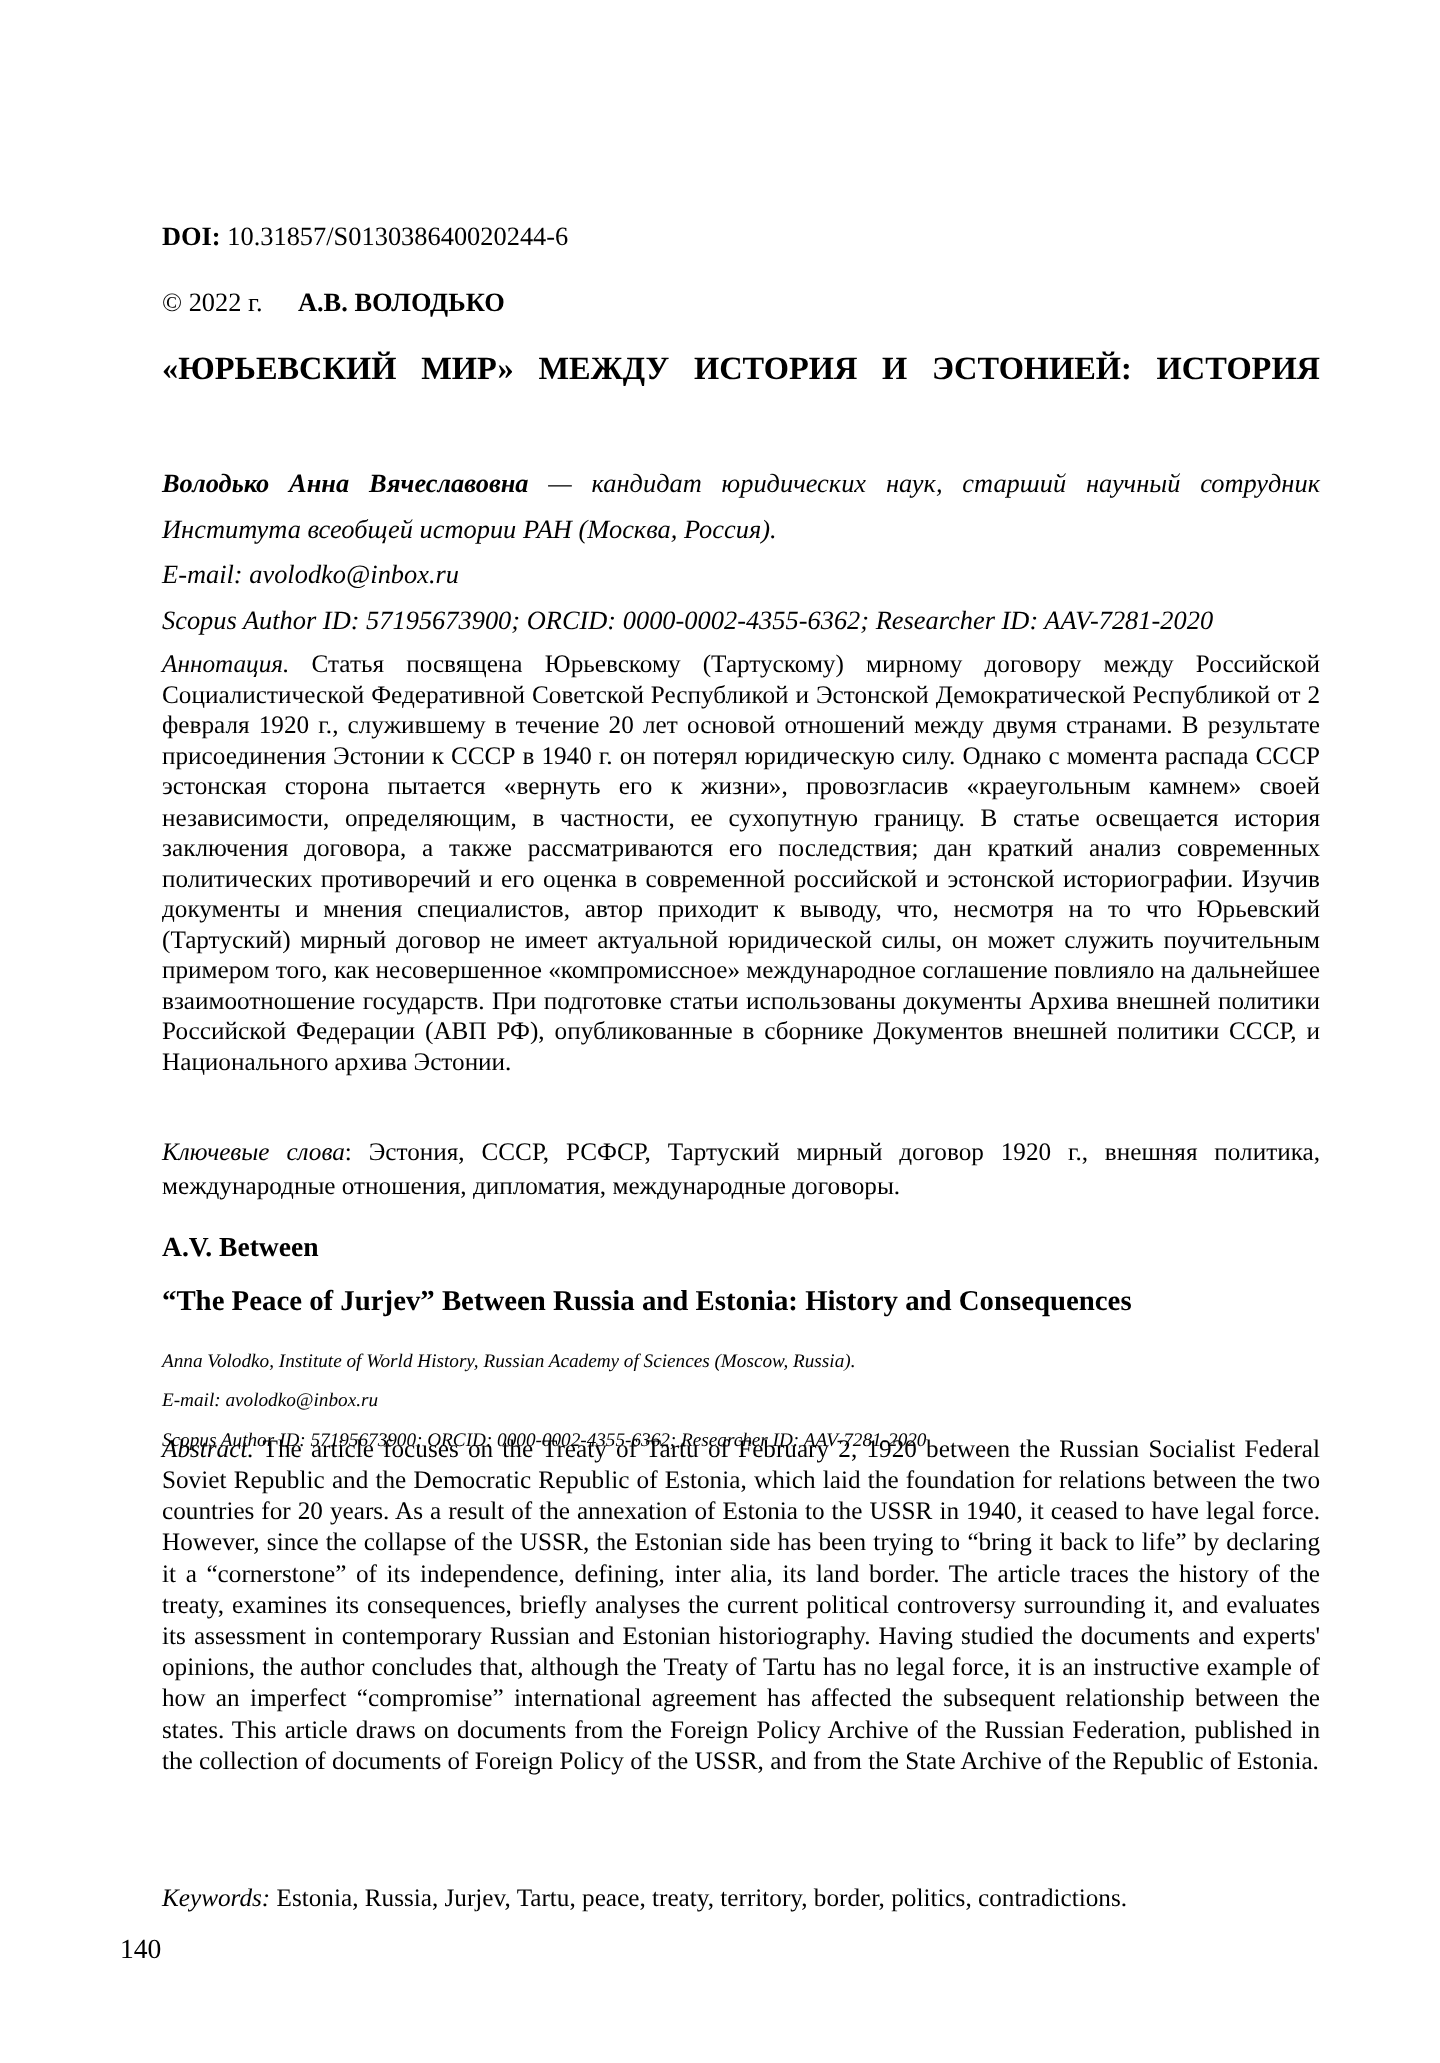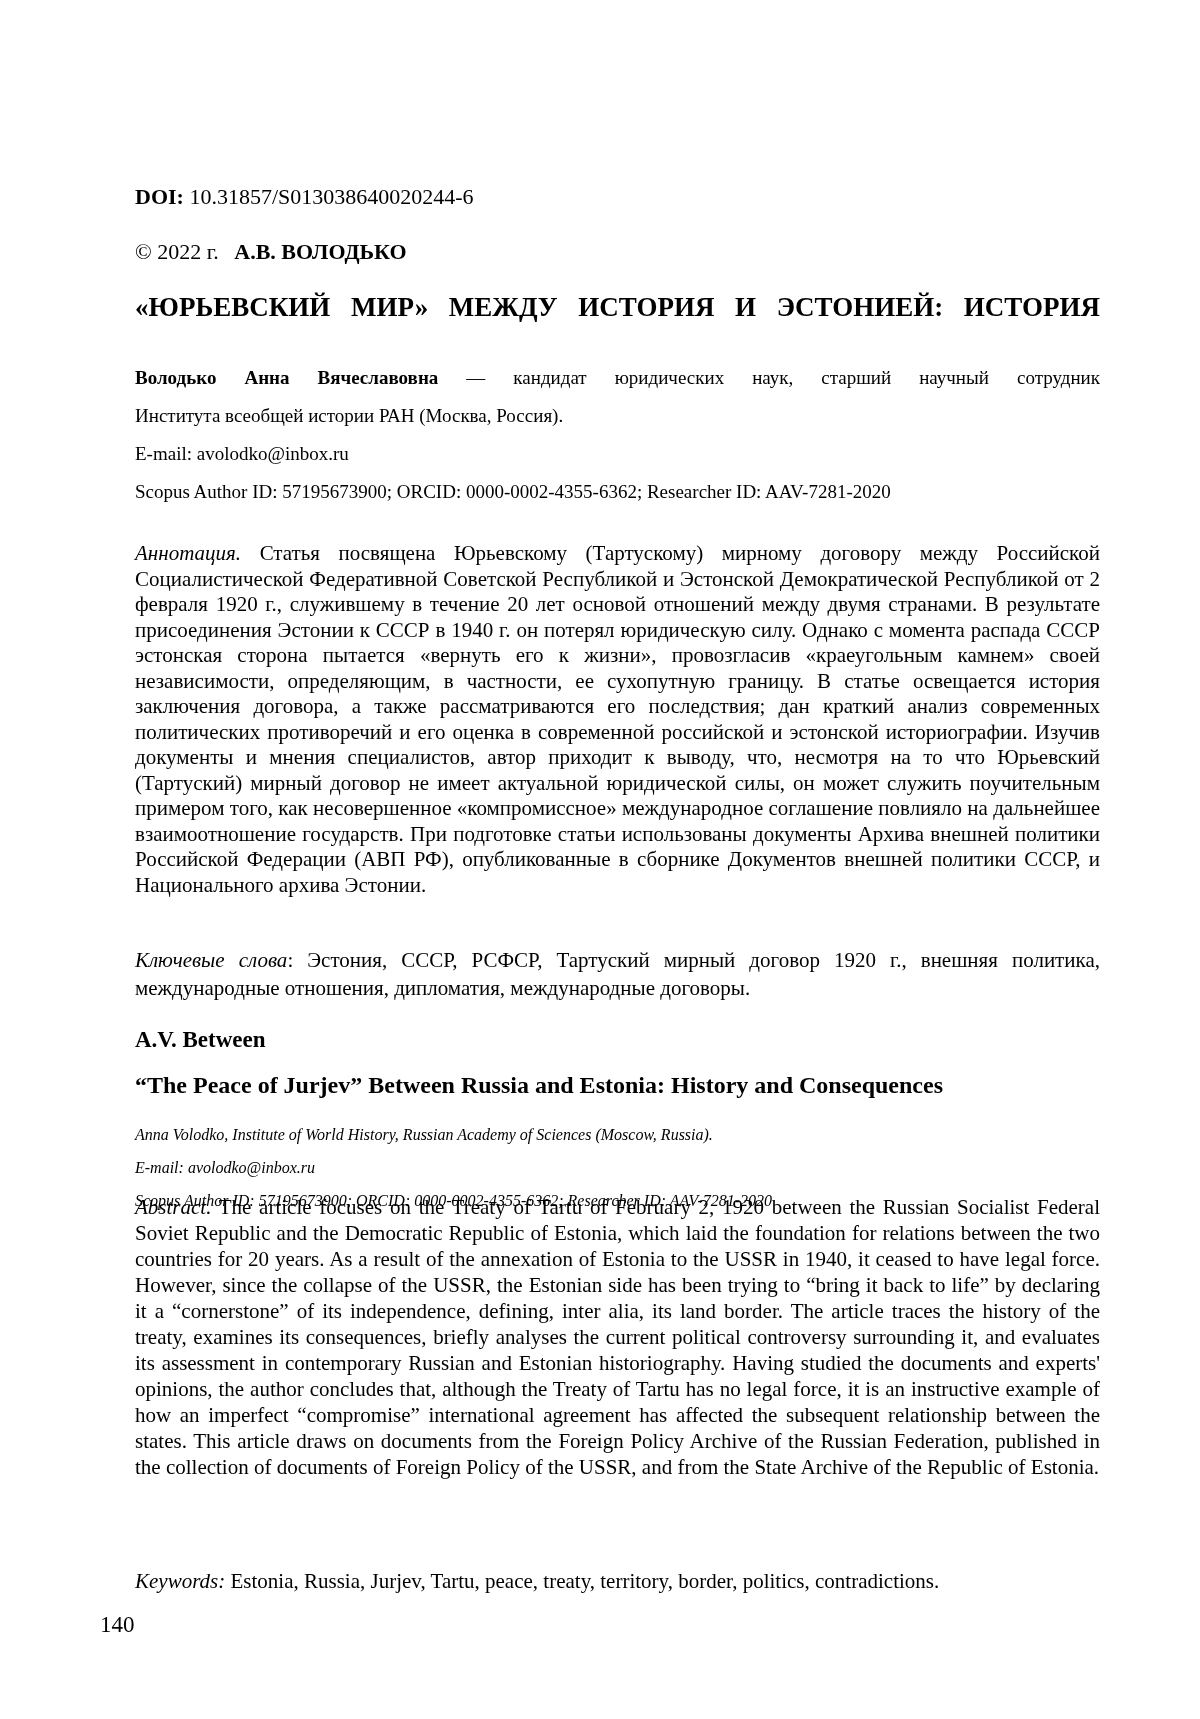--- a/index.html
+++ b/index.html
@@ -8,26 +8,26 @@
     background: #ffffff; color: #000000;
     font-family: "Liberation Serif", "DejaVu Serif", serif;
     position: relative; overflow: hidden;
   }
   .content { position: absolute; left: 135px; top: 0; width: 965px; }
   .block { position: absolute; left: 0; width: 965px; }
 
   .doi-line        { top: 185px; font-size: 22px; line-height: 24px; }
   .doi-label       { font-weight: bold; }
   .copyright-line  { top: 240px; font-size: 22px; line-height: 24px; }
-  .author-caps     { font-weight: bold; margin-left: 10px; }
+  .author-caps     { font-weight: bold; margin-left: 24px; }
 
   .title-ru { top: 290px; font-size: 27px; font-weight: bold; line-height: 35px; }
   .stretch  { text-align: justify; text-align-last: justify; }
 
-  .affil-ru { top: 359px; font-size: 19px; line-height: 38px; }
+  .affil-ru { top: 384px; font-size: 22px; font-style: italic; line-height: 38px; }
   .bi       { font-weight: bold; }
 
   .abstract-ru { top: 541px; font-size: 21px; line-height: 25.5px; text-align: justify; }
   .ital        { font-style: italic; }
 
   .keywords-ru { top: 946px; font-size: 21px; line-height: 28px; text-align: justify; }
 
   .en-author { top: 1027px; font-size: 23px; font-weight: bold; line-height: 26px; }
   .en-title  { top: 1070px; font-size: 24px; font-weight: bold; line-height: 30px; }
   .en-affil  { top: 1118px; font-size: 16px; font-style: italic; line-height: 33px; }

